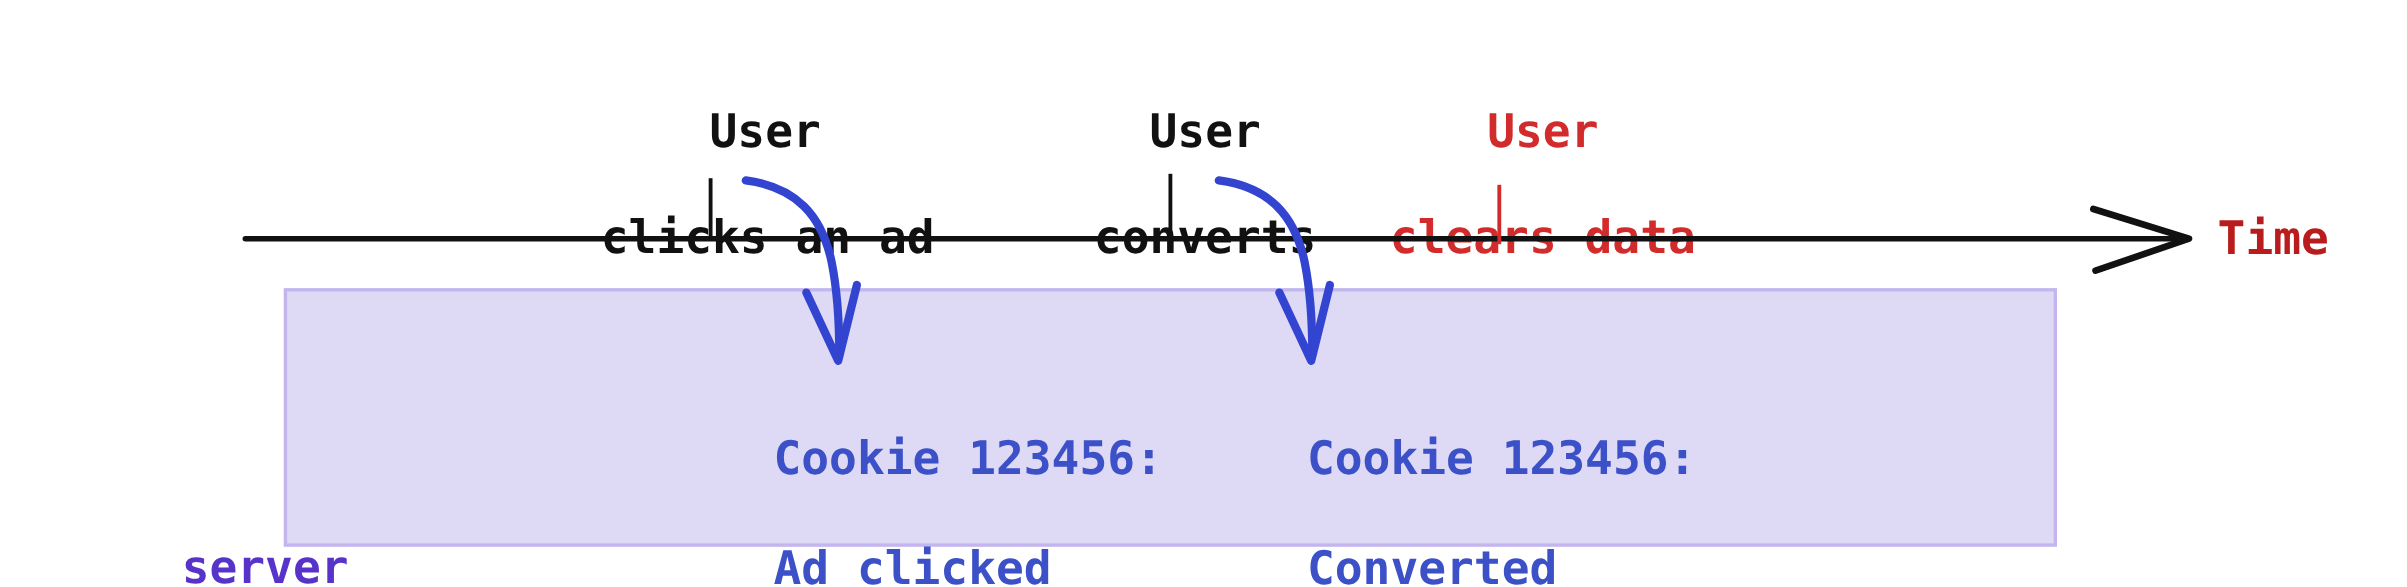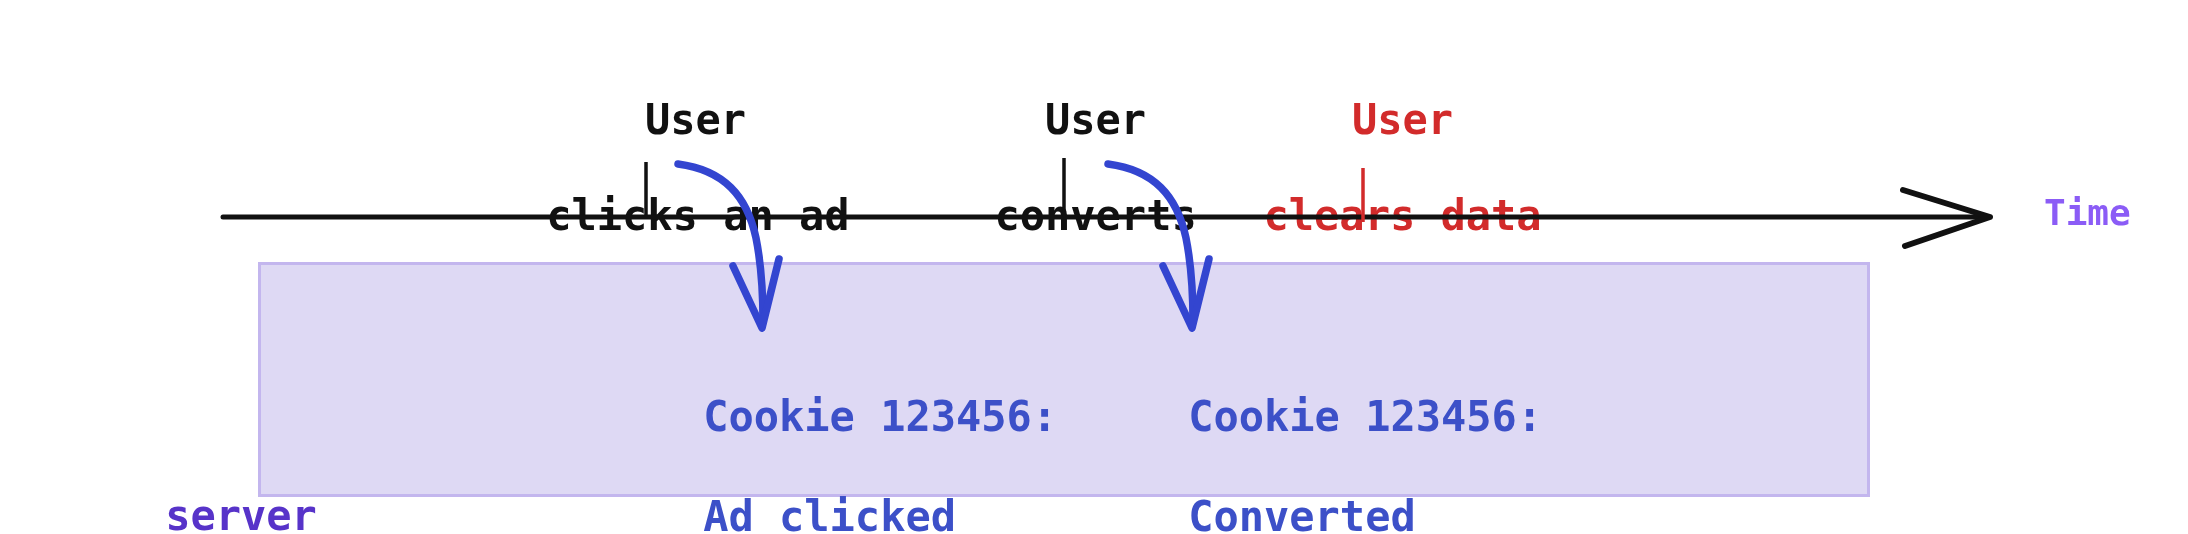--- a/index.html
+++ b/index.html
@@ -33,23 +33,22 @@
     font-size: 42px;
     line-height: 48px;
     color: #111111;
   }
   .event-1 { left: 445px; }
   .event-2 { left: 845px; }
   .event-3 { left: 1152px; color: #d22b2b; }
   .time-label {
     left: 2016px;
     top: 192px;
-    font-size: 36px;
-    color: #8b5cf6;
-    margin-left: 28px;
+    font-size: 42px;
+    color: #b91c1c;
   }
   .adtech-label {
     left: 64px;
     top: 330px;
     font-size: 42px;
     line-height: 53px;
     color: #5733c9;
   }
   .record-label {
     top: 342px;

